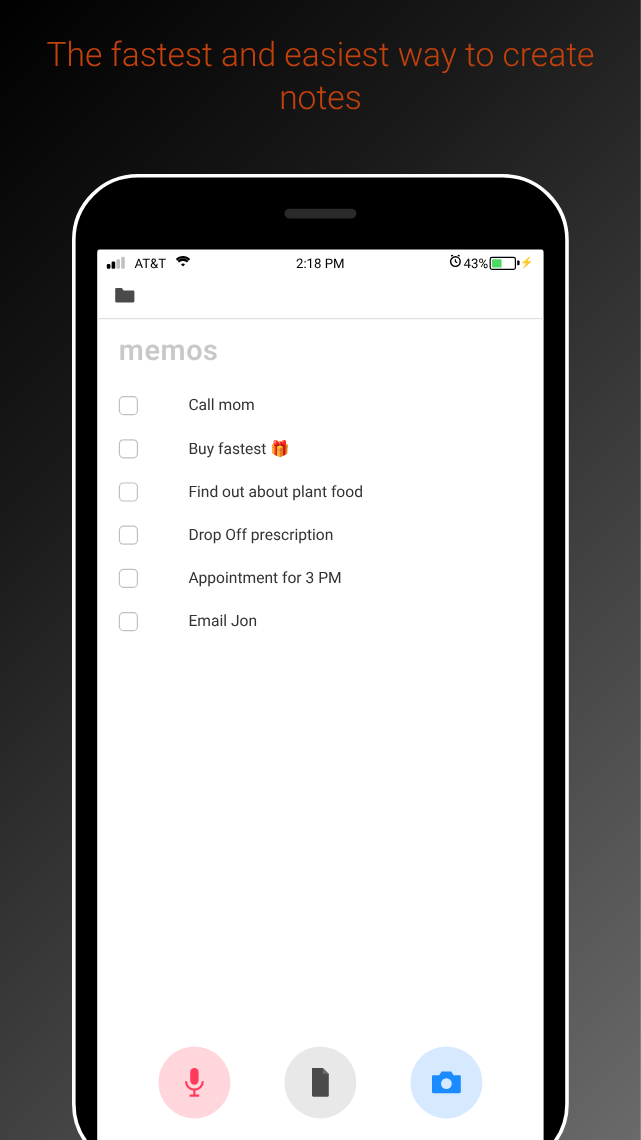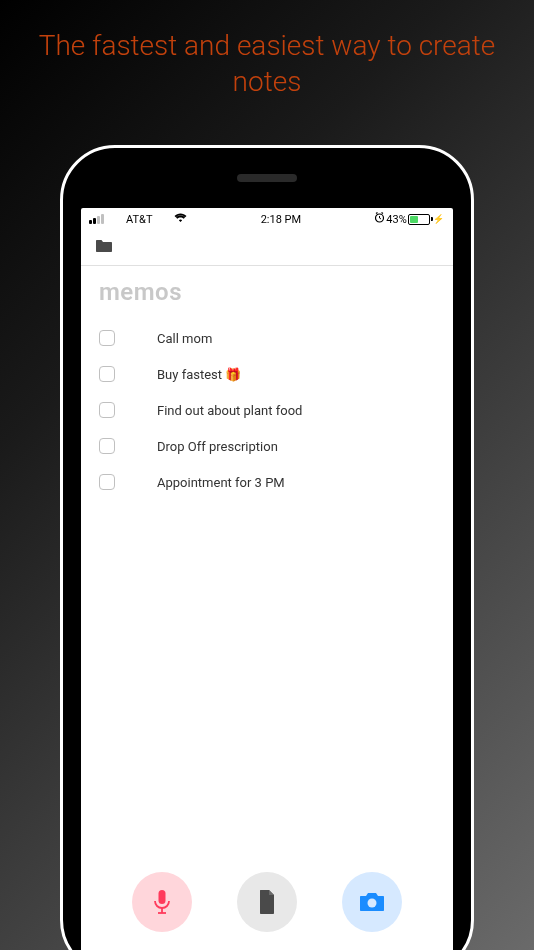--- a/index.html
+++ b/index.html
@@ -59,21 +59,21 @@
       display: flex;
       align-items: center;
       justify-content: space-between;
       padding: 2px 8px 0;
       font-size: 11px;
       color: #000000;
     }
     .status-left {
       display: flex;
       align-items: center;
-      gap: 22px;
+      gap: 8px;
       text-align: right;
     }
     .status-right {
       display: flex;
       align-items: center;
       gap: 1px;
       text-align: right;
     }
     .signal-bars {
       display: inline-flex;
@@ -253,20 +253,24 @@
           <span class="memo-text">Find out about plant food</span>
         </li>
         <li class="memo-item">
           <span class="checkbox"></span>
           <span class="memo-text">Drop Off prescription</span>
         </li>
         <li class="memo-item">
           <span class="checkbox"></span>
           <span class="memo-text">Appointment for 3 PM</span>
         </li>
+        <li class="memo-item">
+          <span class="checkbox"></span>
+          <span class="memo-text">Email Jon</span>
+        </li>
       </ul>
     </div>
 
     <div class="bottom-actions">
       <button class="action-btn action-mic">
         <svg width="22" height="28" viewBox="0 0 22 28">
           <rect x="7.5" y="2" width="7" height="14" rx="3.5" fill="#ff3b5c"></rect>
           <path d="M4 13 C4 17 7 20 11 20 C15 20 18 17 18 13" stroke="#ff3b5c" stroke-width="1.8" fill="none"></path>
           <line x1="11" y1="20" x2="11" y2="25" stroke="#ff3b5c" stroke-width="1.8"></line>
           <line x1="7" y1="25" x2="15" y2="25" stroke="#ff3b5c" stroke-width="1.8"></line>

